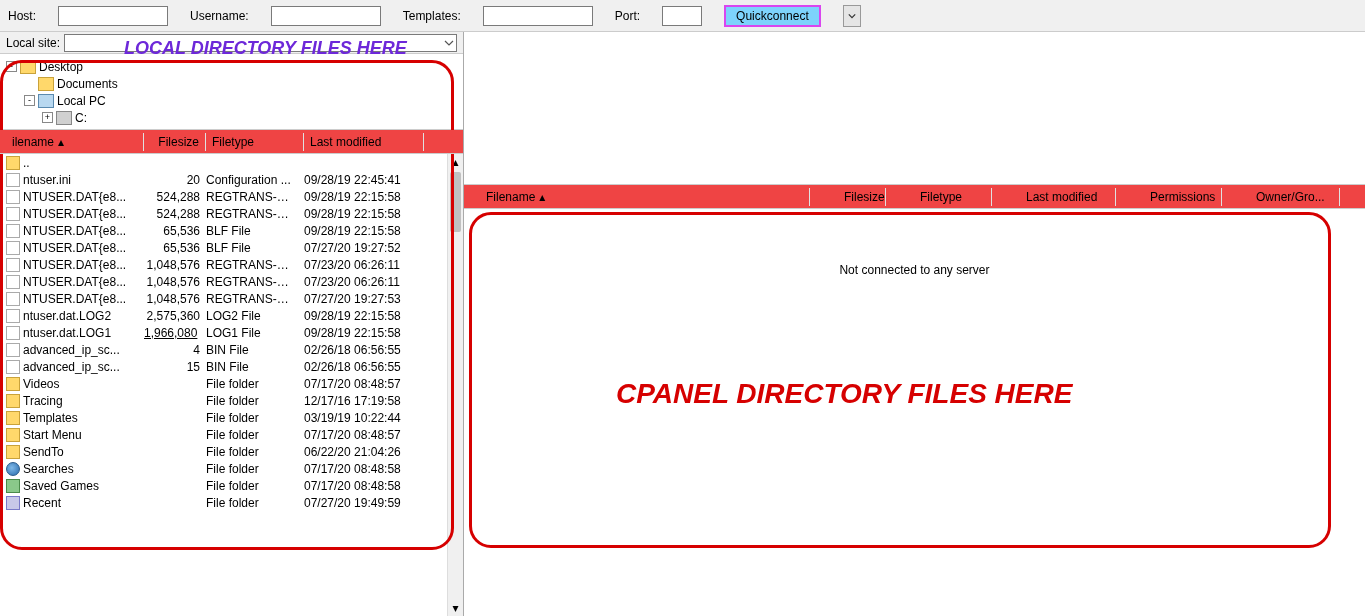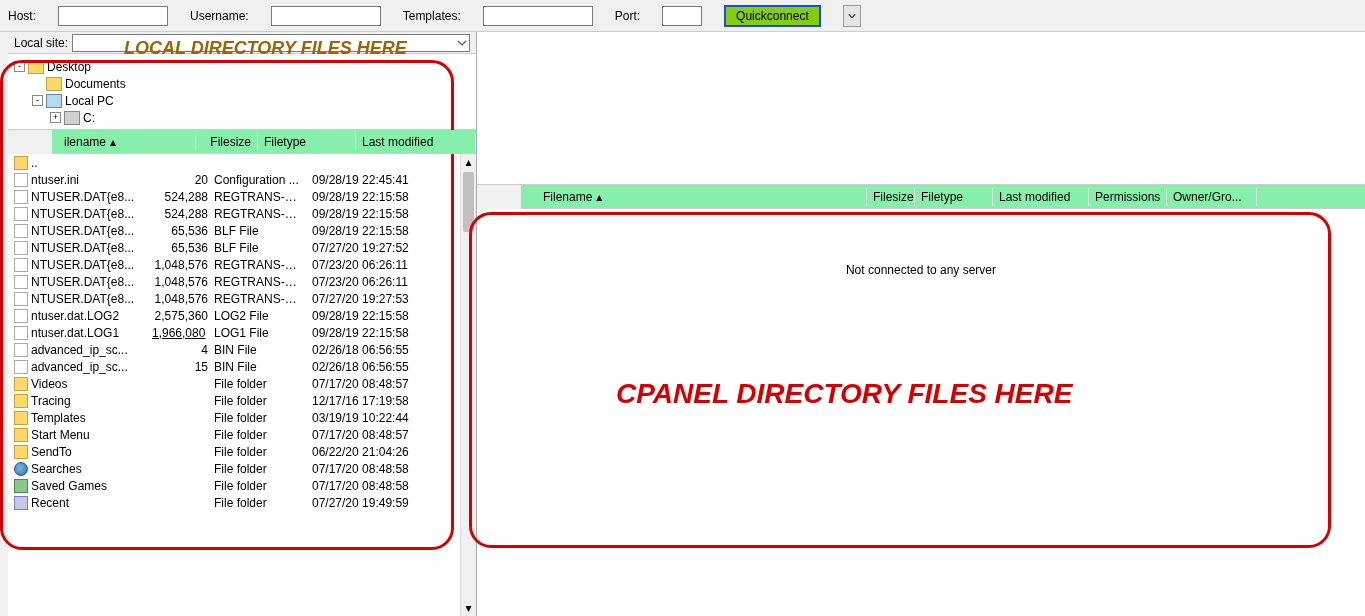--- a/index.html
+++ b/index.html
@@ -4,55 +4,55 @@
 <style>
 * { box-sizing: border-box; margin: 0; padding: 0; }
 body { font-family: "Segoe UI", Tahoma, sans-serif; font-size: 12px; background: #f0f0f0; color: #000; width: 1365px; height: 616px; overflow: hidden; }
 .toolbar { background: #f0f0f0; border-bottom: 1px solid #ccc; padding: 4px 8px; display: flex; align-items: center; gap: 22px; height: 32px; }
 .toolbar label { font-size: 12px; }
 .toolbar input[type=text], .toolbar input[type=password] { border: 1px solid #7a7a7a; background: #fff; height: 20px; padding: 1px 3px; font-size: 12px; }
 .host-input { width: 110px; }
 .user-input { width: 110px; }
 .pass-input { width: 110px; }
 .port-input { width: 40px; }
-.qc-btn { background: #84cc16; border: 2px solid #1d4ed8; height: 22px; padding: 0 10px; font-size: 12px; cursor: pointer; }
+.qc-btn { background: #7dd3fc; border: 2px solid #d946ef; height: 22px; padding: 0 10px; font-size: 12px; cursor: pointer; }
 .dd-btn { background: #e5e5e5; border: 1px solid #999; height: 22px; width: 18px; cursor: pointer; display: flex; align-items: center; justify-content: center; }
 .dd-btn svg { width: 8px; height: 8px; }
-.main { display: flex; height: calc(616px - 32px); padding-left: 8px; }
+.main { display: flex; height: calc(616px - 32px); }
 .panel { flex: 1; display: flex; flex-direction: column; border-right: 1px solid #aaa; position: relative; }
 .panel:last-child { border-right: none; }
 .sitebar { display: flex; align-items: center; padding: 2px 6px; border-bottom: 1px solid #ccc; height: 22px; position: relative; z-index: 6; background: #f0f0f0; }
 .sitebar label { margin-right: 4px; }
 .sitebar .combo { flex: 1; border: 1px solid #7a7a7a; background: #fff; height: 18px; display: flex; align-items: center; justify-content: flex-end; padding-right: 2px; }
 .sitebar .combo svg { width: 10px; height: 10px; }
 .tree { background: #fff; border-bottom: 1px solid #ccc; padding: 4px 6px; height: 76px; overflow: hidden; font-size: 12px; position: relative; }
 .tree-row { display: flex; align-items: center; height: 17px; }
 .tree-ind { display: inline-block; }
 .exp { width: 11px; height: 11px; border: 1px solid #888; display: inline-flex; align-items: center; justify-content: center; font-size: 9px; line-height: 1; margin-right: 3px; background: #fff; cursor: pointer; }
 .tree-icon { width: 16px; height: 14px; margin-right: 3px; display: inline-block; }
 .folder-icon { background: #ffd86b; border: 1px solid #c9a23a; }
 .pc-icon { background: #b8d8f0; border: 1px solid #5a8ab0; }
 .disk-icon { background: #d0d0d0; border: 1px solid #888; }
-.columns { display: flex; border-bottom: 1px solid #ccc; background: #86efac; height: 24px; align-items: center; font-size: 12px; padding-left: 6px; position: relative; z-index: 6; margin-left: 44px; }
+.columns { display: flex; border-bottom: 1px solid #ccc; background: #ef4444; height: 24px; align-items: center; font-size: 12px; padding-left: 6px; position: relative; z-index: 6; }
 .columns .col { border-right: 1px solid #e0e0e0; padding: 2px 6px; overflow: hidden; white-space: nowrap; }
 .sort-icon { display: inline-block; margin-left: 4px; }
 .filelist { flex: 1; background: #fff; overflow-y: auto; overflow-x: hidden; position: relative; }
 .frow { display: flex; align-items: center; height: 17px; padding-left: 6px; font-size: 12px; }
 .fcell { overflow: hidden; white-space: nowrap; text-overflow: ellipsis; padding-right: 6px; }
 .fname { display: flex; align-items: center; }
 .ficon { width: 14px; height: 14px; margin-right: 3px; flex-shrink: 0; display: inline-block; }
 .ic-file { background: #fff; border: 1px solid #aaa; }
 .ic-folder { background: #ffd86b; border: 1px solid #c9a23a; }
 .ic-search { background: radial-gradient(circle at 40% 40%, #7fb8e8 0%, #3a7ab8 80%); border-radius: 50%; border: 1px solid #2a5a8a; }
 .ic-game { background: #8ac88a; border: 1px solid #4a8a4a; }
 .ic-recent { background: #c8c8e8; border: 1px solid #7a7ac8; }
 .empty-remote { flex: 1; background: #fff; display: flex; flex-direction: column; position: relative; }
 .not-conn { text-align: center; margin-top: 54px; font-size: 12px; }
 .annot-local { position: absolute; top: 60px; left: 0px; width: 454px; height: 490px; border: 3px solid #d60000; border-radius: 22px; pointer-events: none; z-index: 5; }
-.annot-local-text { position: absolute; top: 38px; left: 124px; color: #a16207; font-weight: bold; font-style: italic; font-size: 18px; z-index: 7; pointer-events: none; }
+.annot-local-text { position: absolute; top: 38px; left: 124px; color: #6d28d9; font-weight: bold; font-style: italic; font-size: 18px; z-index: 7; pointer-events: none; }
 .annot-remote { position: absolute; top: 212px; left: 469px; width: 862px; height: 336px; border: 3px solid #d60000; border-radius: 22px; pointer-events: none; z-index: 5; }
 .annot-remote-text { position: absolute; top: 378px; left: 616px; color: #d60000; font-weight: bold; font-style: italic; font-size: 28px; z-index: 7; pointer-events: none; }
 .remote-tree { background: #fff; border-bottom: 1px solid #ccc; height: 153px; }
 .scrollbar-v { position: absolute; right: 0; top: 0; bottom: 0; width: 16px; background: #f0f0f0; border-left: 1px solid #ddd; }
 .scrollbar-v .thumb { position: absolute; left: 2px; right: 2px; top: 18px; height: 60px; background: #c0c0c0; border-radius: 2px; }
 .scrollbar-v .arr { position: absolute; left: 0; right: 0; height: 16px; display: flex; align-items: center; justify-content: center; }
 .scrollbar-v .arr.up { top: 0; }
 .scrollbar-v .arr.dn { bottom: 0; }
 .col-fn { width: 138px; }
 .col-fs { width: 62px; text-align: right; }
@@ -321,21 +321,21 @@
         <div class="scrollbar-v">
         <div class="arr up">▴</div>
         <div class="thumb"></div>
         <div class="arr dn">▾</div>
       </div>
     </div>
   </div>
 
   <div class="panel" style="position:relative;">
     <div class="remote-tree"></div>
-    <div class="columns" style="padding-left:16px;">
+    <div class="columns" style="padding-left:16px;gap:28px;">
       <div class="col r-col-fn"><span>Filename</span><span class="sort-icon">▴</span></div>
       <div class="col r-col-fs">Filesize</div>
       <div class="col r-col-ft">Filetype</div>
       <div class="col r-col-lm">Last modified</div>
       <div class="col r-col-pm">Permissions</div>
       <div class="col r-col-og">Owner/Gro...</div>
     </div>
     <div class="empty-remote">
       <div class="not-conn">Not connected to any server</div>
     </div>

